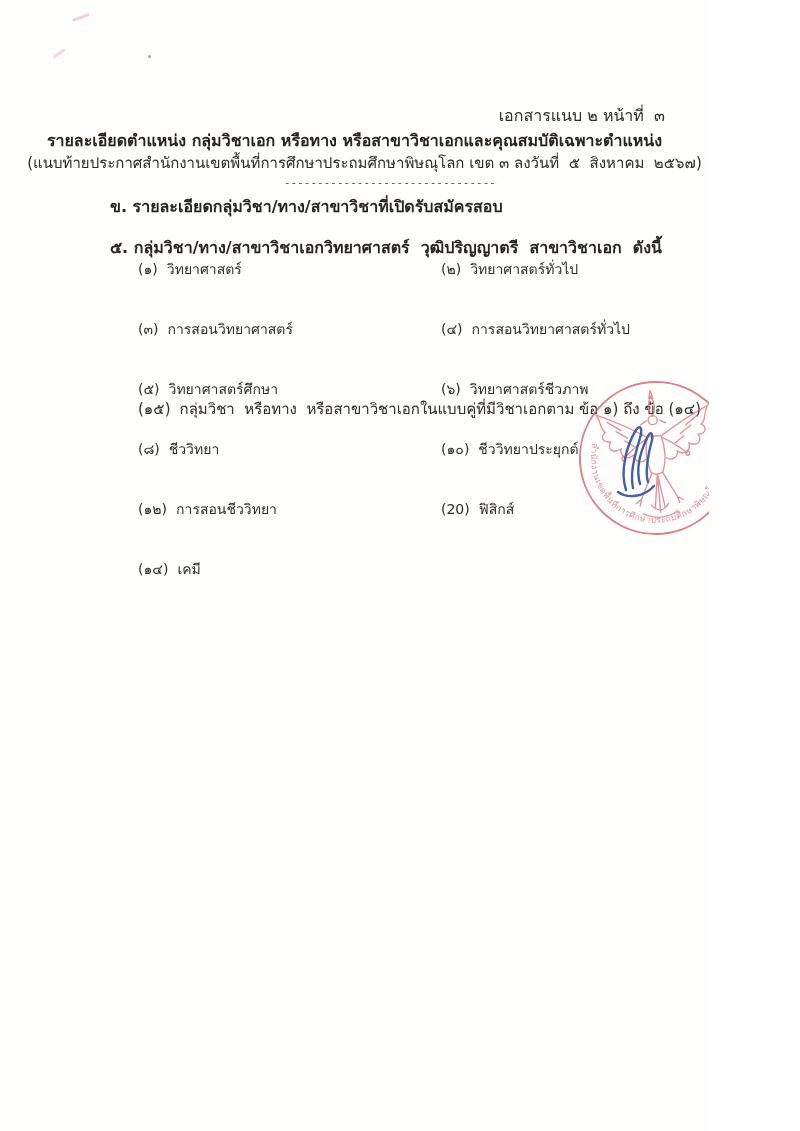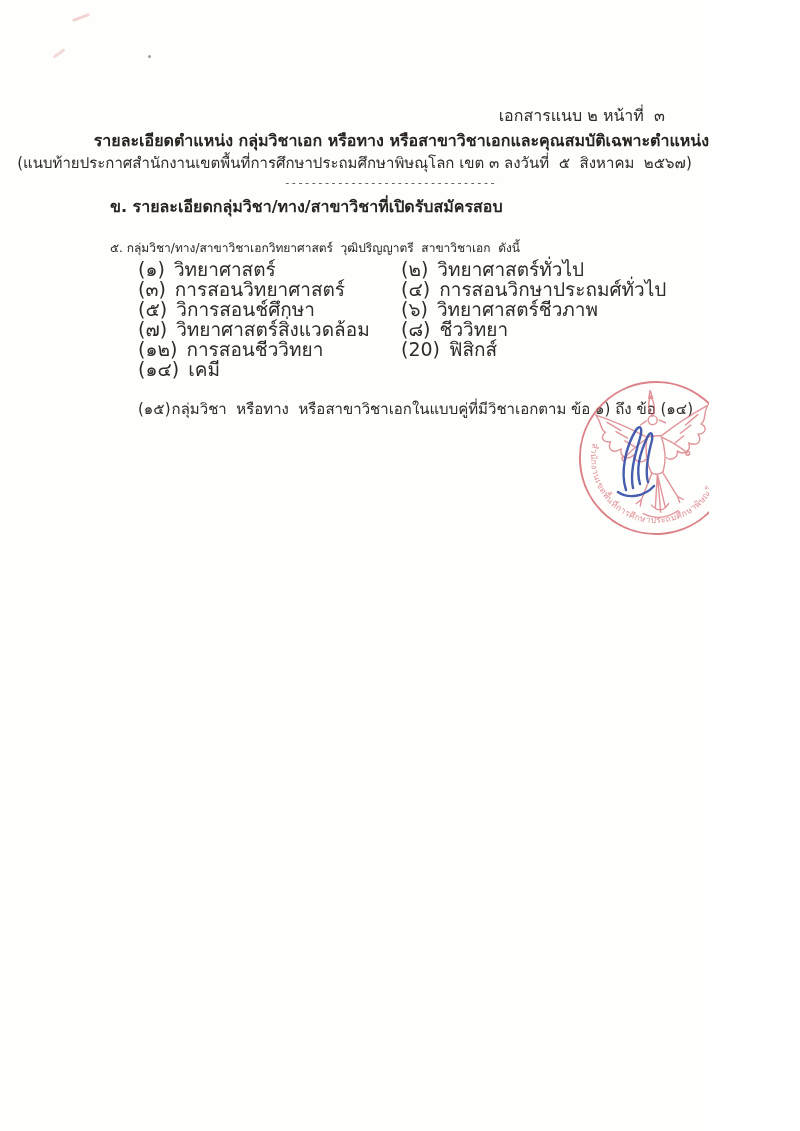--- a/index.html
+++ b/index.html
@@ -4,34 +4,34 @@
 <style>
   html,body{margin:0;padding:0;background:#ffffff;}
   .page{
     position:relative;width:709px;height:1131px;background:#fefefd;
     font-family:"DejaVu Sans","Liberation Sans",sans-serif;
     color:#2f2b28;overflow:hidden;
   }
   .abs{position:absolute;}
   .pre{white-space:pre-wrap;}
   .header-right{top:106px;right:44px;font-size:16px;line-height:20px;}
-  .doc-title{top:131px;left:0;width:100%;text-align:right;font-weight:bold;font-size:16px;line-height:20px;color:#27231f;}
-  .doc-subtitle{top:153px;left:0;width:100%;text-align:center;font-size:15px;line-height:20px;}
+  .doc-title{top:131px;left:0;width:100%;text-align:center;font-weight:bold;font-size:16px;line-height:20px;color:#27231f;}
+  .doc-subtitle{top:153px;left:10px;width:100%;text-align:center;font-size:15px;line-height:20px;}
   .separator{top:178px;left:284px;width:214px;height:9px;line-height:9px;overflow:hidden;
     font-family:"DejaVu Sans Mono","Liberation Mono",monospace;font-size:11px;color:#4b4743;white-space:nowrap;}
   .section-heading{top:197px;left:110px;font-weight:bold;font-size:16px;line-height:20px;color:#28241f;}
-  .group-heading{top:238px;left:110px;font-weight:normal;font-size:12px;line-height:20px;color:#28241f;}
+  .group-heading{top:238px;left:110px;font-weight:bold;font-size:16px;line-height:20px;color:#28241f;}
   .subject-grid{
     top:259px;left:138px;width:540px;
     display:grid;grid-template-columns:263px 1fr;
-    font-size:19px;line-height:20px;
+    font-size:14px;line-height:20px;gap:40px;
   }
   .subject .sno{margin-right:9px;}
   .footnote{top:399px;left:138px;font-size:15px;line-height:20px;}
-  .footnote .sno{margin-right:1px;}
+  .footnote .sno{margin-right:9px;}
   
   .stamp{top:366px;left:566px;width:180px;height:185px;transform:rotate(-5deg);}
   .stamp svg{display:block;}
   .seal-stroke{fill:none;stroke:var(--stamp-color,#d4666e);}
   .rim-text{font-size:8.6px;letter-spacing:.4px;fill:var(--stamp-color,#d4666e);opacity:.9;
     font-family:"DejaVu Sans","Liberation Sans",sans-serif;}
   .signature{top:418px;left:610px;width:50px;height:80px;}
   .sig-stroke{fill:none;stroke:var(--sig-color,#3550a6);stroke-width:2.4;stroke-linecap:round;opacity:.92;}
   
   .mark-a{top:16px;left:72px;width:18px;height:3px;background:rgba(225,140,140,.38);border-radius:2px;transform:rotate(-20deg);}
@@ -52,25 +52,25 @@
   <div class="abs doc-subtitle pre">(แนบท้ายประกาศสำนักงานเขตพื้นที่การศึกษาประถมศึกษาพิษณุโลก เขต ๓ ลงวันที่  ๕  สิงหาคม  ๒๕๖๗)</div>
   <div class="abs separator">----------------------------------------------------------------</div>
 
   <div class="abs section-heading">ข. รายละเอียดกลุ่มวิชา/ทาง/สาขาวิชาที่เปิดรับสมัครสอบ</div>
   <div class="abs group-heading pre">๕. กลุ่มวิชา/ทาง/สาขาวิชาเอกวิทยาศาสตร์  วุฒิปริญญาตรี  สาขาวิชาเอก  ดังนี้</div>
 
   <div class="abs subject-grid">
       <div class="subject"><span class="sno">(๑)</span><span>วิทยาศาสตร์</span></div>
       <div class="subject"><span class="sno">(๒)</span><span>วิทยาศาสตร์ทั่วไป</span></div>
       <div class="subject"><span class="sno">(๓)</span><span>การสอนวิทยาศาสตร์</span></div>
-      <div class="subject"><span class="sno">(๔)</span><span>การสอนวิกษาประถมศ์ทั่วไป</span></div>
-      <div class="subject"><span class="sno">(๕)</span><span>วิการสอนช์ศึกษา</span></div>
+      <div class="subject"><span class="sno">(๔)</span><span>การสอนวิทยาศาสตร์ทั่วไป</span></div>
+      <div class="subject"><span class="sno">(๕)</span><span>วิทยาศาสตร์ศึกษา</span></div>
       <div class="subject"><span class="sno">(๖)</span><span>วิทยาศาสตร์ชีวภาพ</span></div>
-      <div class="subject"><span class="sno">(๗)</span><span>วิทยาศาสตร์สิ่งแวดล้อม</span></div>
       <div class="subject"><span class="sno">(๘)</span><span>ชีววิทยา</span></div>
+      <div class="subject"><span class="sno">(๑๐)</span><span>ชีววิทยาประยุกต์</span></div>
       <div class="subject"><span class="sno">(๑๒)</span><span>การสอนชีววิทยา</span></div>
       <div class="subject"><span class="sno">(20)</span><span>ฟิสิกส์</span></div>
       <div class="subject"><span class="sno">(๑๔)</span><span>เคมี</span></div>
     </div>
 
   <div class="abs footnote">
     <span class="sno">(๑๕)</span><span class="pre">กลุ่มวิชา  หรือทาง  หรือสาขาวิชาเอกในแบบคู่ที่มีวิชาเอกตาม ข้อ ๑) ถึง ข้อ (๑๔)</span>
   </div>
 
   <div class="abs stamp">

